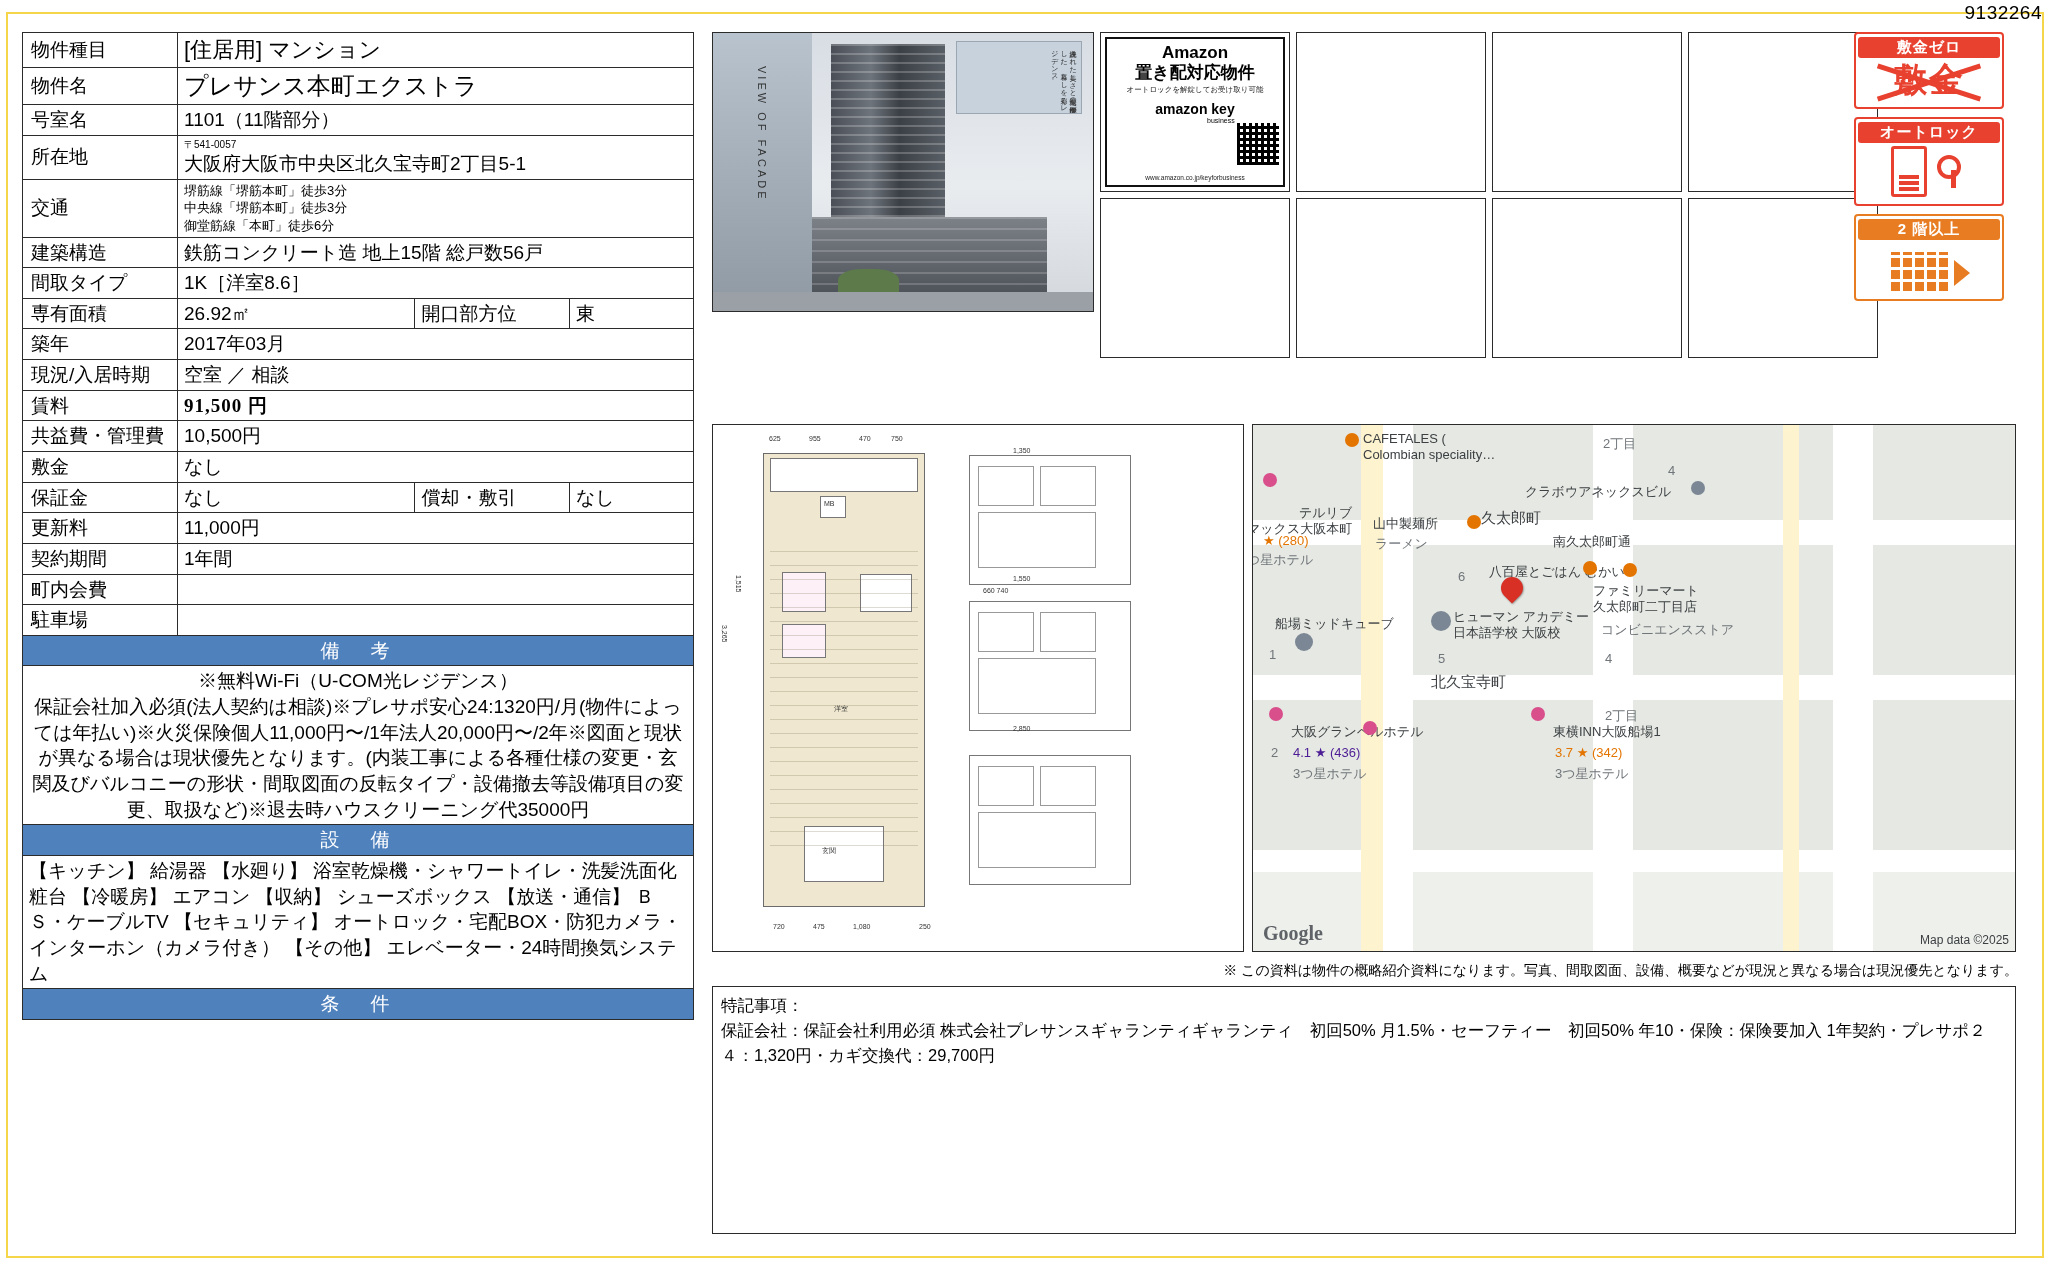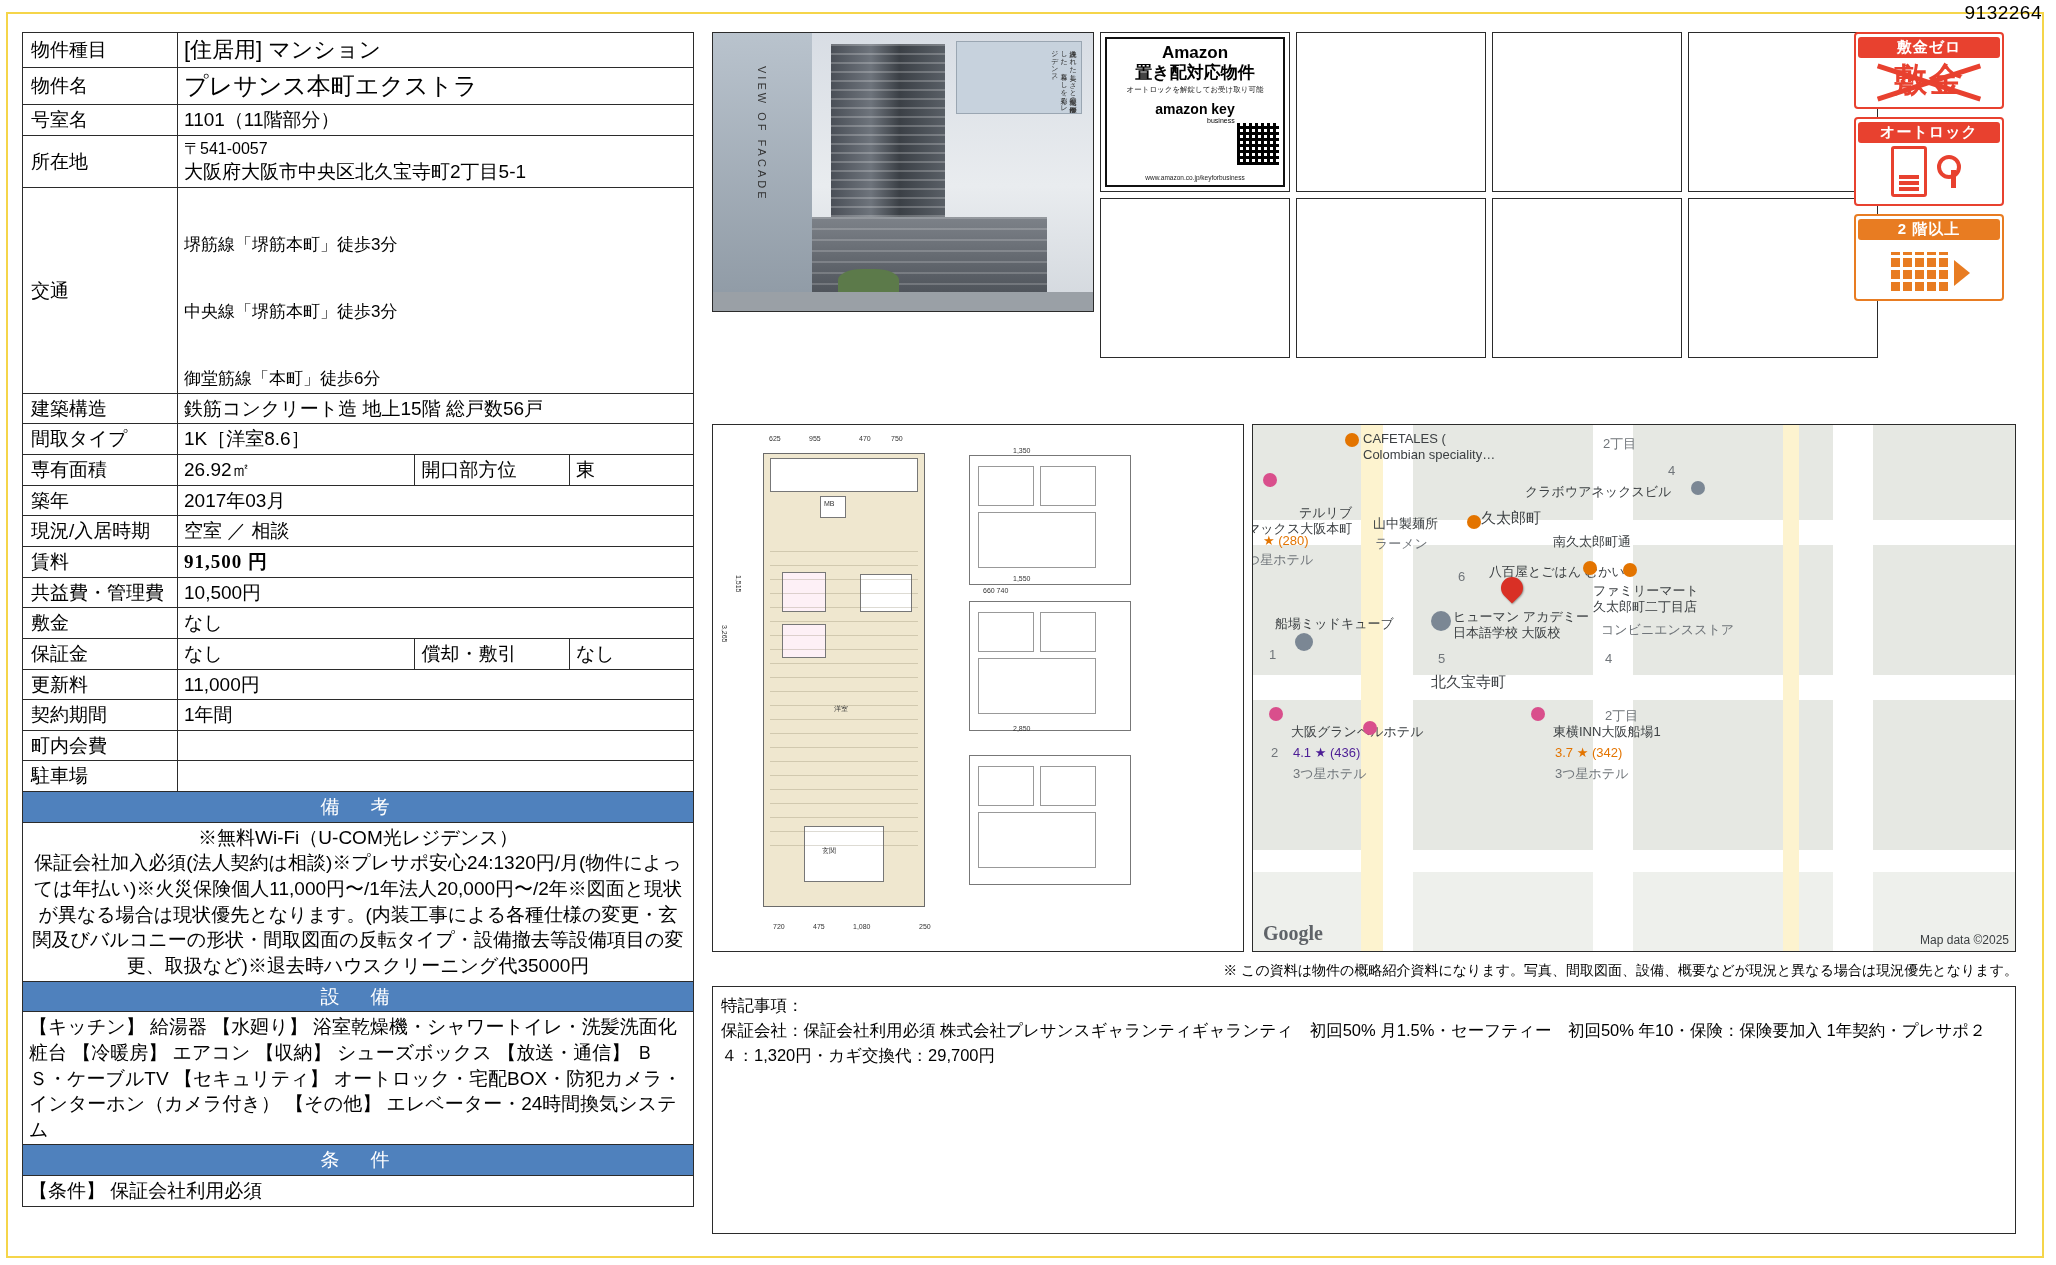--- a/index.html
+++ b/index.html
@@ -62,23 +62,23 @@
     font-size: 19px;
     padding-left: 8px;
   }
   .rent-cell {
     font-size: 40px;
     font-weight: bold;
     letter-spacing: 1px;
     padding: 2px 6px 4px 14px;
     font-family: Liberation Serif, serif;
   }
-  .addr-zip { font-size: 16px; display:block; }
+  .addr-zip { font-size: 10px; display:block; }
   .addr-main { font-size: 19px; display:block; }
-  .traffic-line { font-size: 17px; display:block;margin-top:44px; }
+  .traffic-line { font-size: 13px; display:block; }
   .sec-head {
     background: #4f81bd;
     color: #fff;
     text-align: center;
     font-size: 20px;
     letter-spacing: 6px;
     padding: 3px 0;
   }
   .free-text {
     font-size: 15.5px;
@@ -537,23 +537,20 @@
 保証会社加入必須(法人契約は相談)※プレサポ安心24:1320円/月(物件によっては年払い)※火災保険個人11,000円〜/1年法人20,000円〜/2年※図面と現状が異なる場合は現状優先となります。(内装工事による各種仕様の変更・玄関及びバルコニーの形状・間取図面の反転タイプ・設備撤去等設備項目の変更、取扱など)※退去時ハウスクリーニング代35000円</td>
       </tr>
       <tr>
         <td class="sec-head" colspan="2">設　備</td>
       </tr>
       <tr>
         <td class="equip-text" colspan="2">【キッチン】 給湯器 【水廻り】 浴室乾燥機・シャワートイレ・洗髪洗面化粧台 【冷暖房】 エアコン 【収納】 シューズボックス 【放送・通信】 ＢＳ・ケーブルTV 【セキュリティ】 オートロック・宅配BOX・防犯カメラ・インターホン（カメラ付き） 【その他】 エレベーター・24時間換気システム</td>
       </tr>
       <tr>
         <td class="sec-head" colspan="2">条　件</td>
-      </tr>
-      <tr>
-        <td class="cond-text" colspan="2">【条件】 保証会社利用必須</td>
       </tr>
     </tbody>
   </table>
 
   <div class="photo-main">
     <div class="bld-sky"></div>
     <div class="bld-left-band">
       <span>VIEW OF FACADE</span>
     </div>
     <div class="bld-tower"></div>

